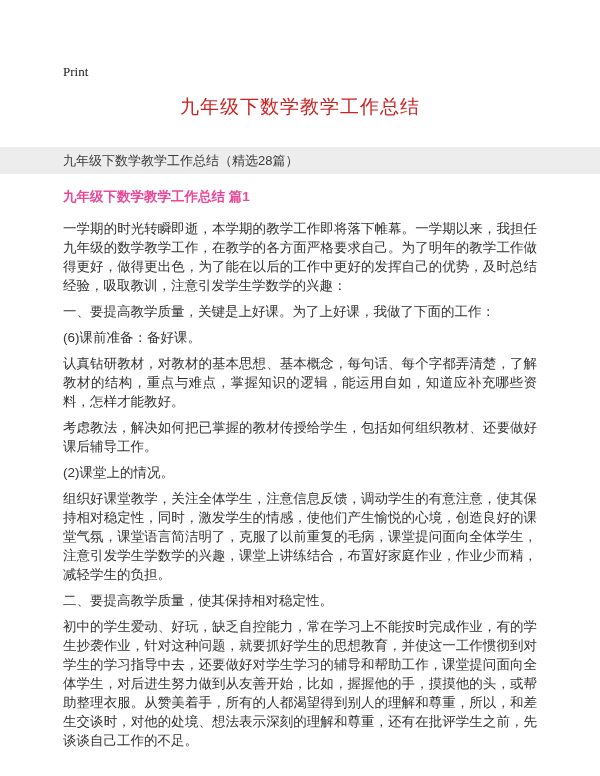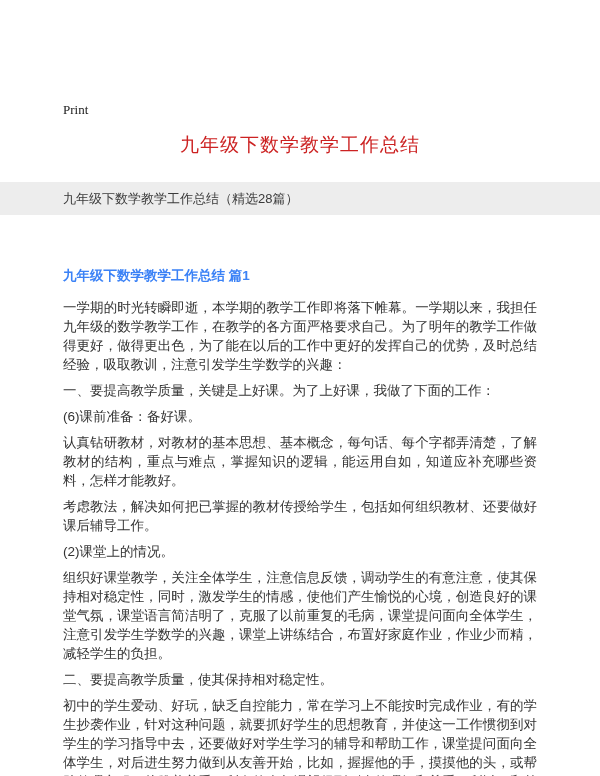--- a/index.html
+++ b/index.html
@@ -11,58 +11,57 @@
     position: relative;
     width: 600px;
     height: 776px;
     margin: 0 auto;
     background: #ffffff;
     overflow: hidden;
     font-family: "Liberation Sans", "DejaVu Sans", sans-serif;
     color: #2e2e2e;
   }
   .content {
-    padding: 16px 63px;
-    margin-top: 22px;
+    padding: 0 63px;
   }
   .print-link {
     display: inline-block;
     margin: 64px 0 0 0;
     font-family: "Liberation Serif", "DejaVu Serif", serif;
     font-size: 13px;
     color: #1a1a1a;
     cursor: pointer;
     text-decoration: none;
   }
   .doc-title {
     margin: 14px 0 0 0;
     text-align: center;
     font-size: 19px;
     font-weight: normal;
     color: #cc2222;
     letter-spacing: 1px;
   }
   .subtitle-bar {
-    margin-top: 8px;
+    margin-top: 27px;
     width: 600px;          
     background: #ededed;
-    height: 33px;
+    height: 27px;
     display: flex;
     align-items: center;
   }
   .subtitle-bar .subtitle-text {
     padding-left: 63px;
     font-size: 13px;
     color: #3a3a3a;
   }
   .section-heading {
     margin: 14px 0 0 0;
     font-size: 13.5px;
     font-weight: bold;
-    color: #3b82f6;
+    color: #ec4899;
   }
   .body-text p {
     margin: 7px 0;
     font-size: 13.5px;
     line-height: 19px;
     color: #333333;
     text-align: justify;
   }
   .body-text p:first-child {
     margin-top: 13px;

